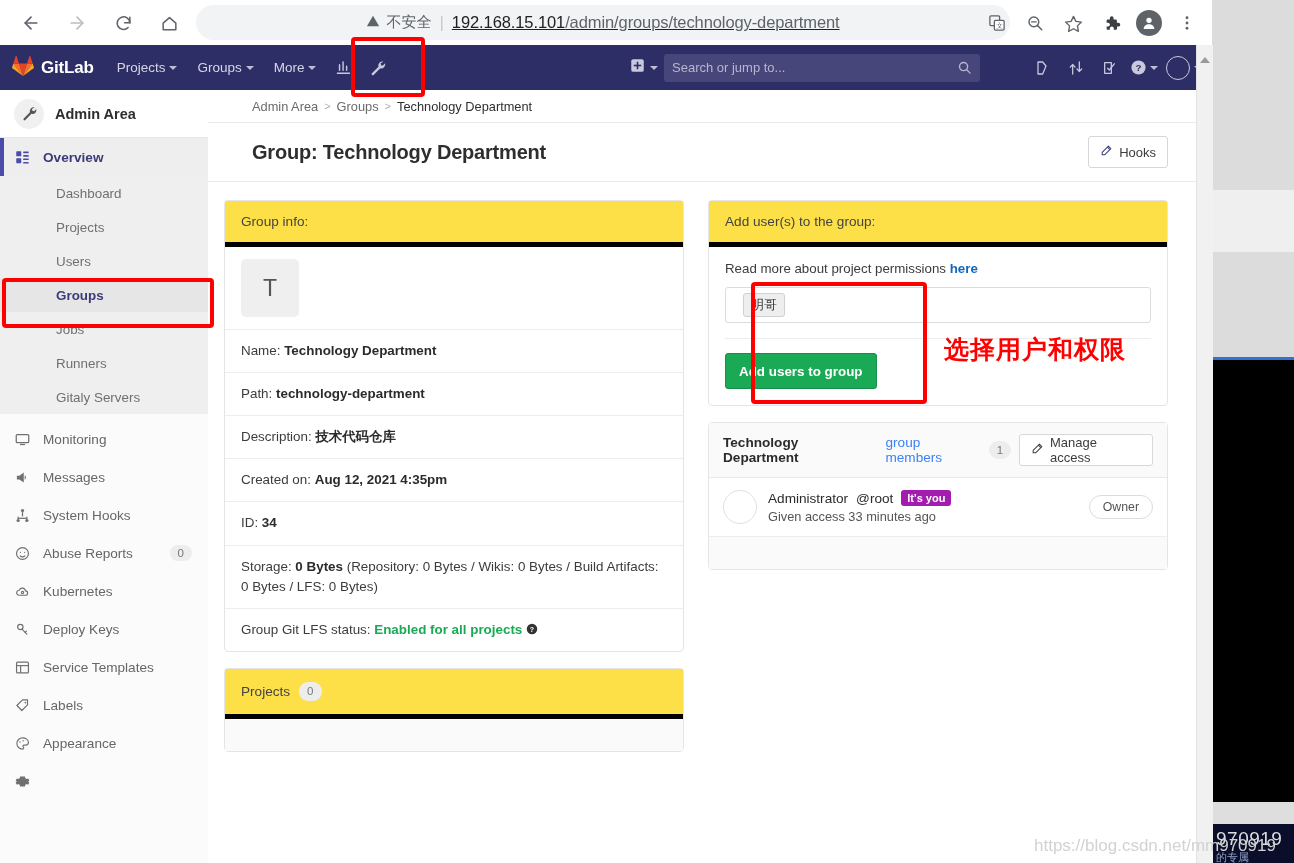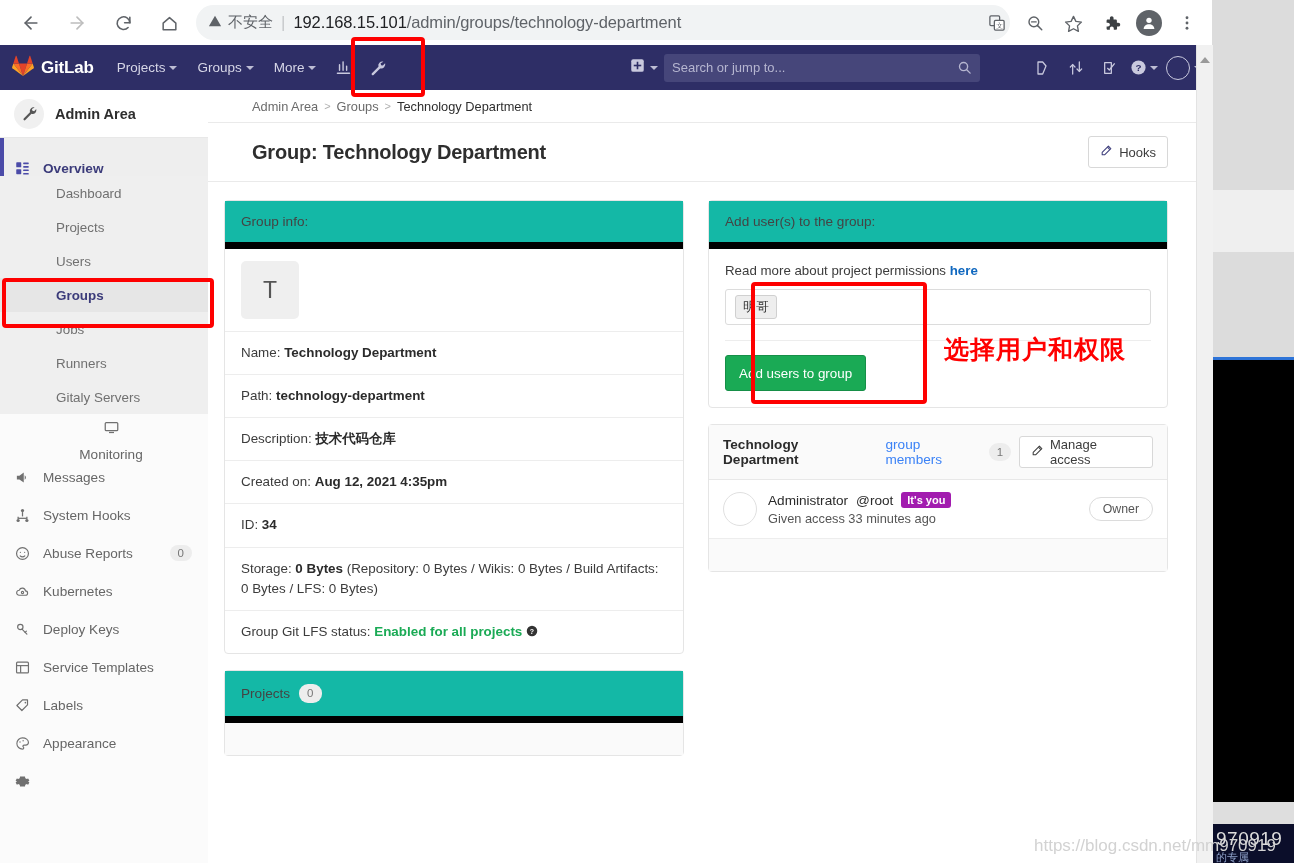--- a/index.html
+++ b/index.html
@@ -20,25 +20,25 @@
   #bg-strip .bgtxt{position:absolute;left:4px;top:828px;color:#dcdcdc;font-size:19px;letter-spacing:0.5px;}
   #bg-strip .bgtxt2{position:absolute;left:4px;top:850px;color:#8ea0c8;font-size:11px;}
 
   
   #chrome{position:absolute;left:0;top:0;width:1212px;height:45px;background:#fff;z-index:2;}
   #chrome .navbtns{position:absolute;left:8px;top:4px;display:flex;align-items:center;gap:0px;}
   #chrome .nb{width:46px;height:38px;display:flex;align-items:center;justify-content:center;}
   #chrome .nb svg{display:block;}
   #omnibox{
     position:absolute;left:196px;top:5px;width:790px;height:35px;
-    background:#f1f3f4;border-radius:18px;display:flex;align-items:center;padding:0 12px;
+    background:#f1f3f4;border-radius:18px;display:flex;align-items:center;padding:0 12px;justify-content:center;
   }
   #omnibox .warn{display:flex;align-items:center;gap:6px;color:#5f6368;font-size:15px;}
   #omnibox .sep{color:#c6c8ca;margin:0 8px;font-size:17px;}
-  #omnibox .url{font-size:16.5px;color:#202124;white-space:nowrap;letter-spacing:-0.1px;}
+  #omnibox .url{font-size:16.5px;color:#202124;white-space:nowrap;letter-spacing:-0.1px;text-decoration:underline;}
   #omnibox .url .dim{color:#5f6368;}
   #chrome .rightbtns{position:absolute;right:6px;top:4px;display:flex;align-items:center;}
   #chrome .rb{width:38px;height:38px;display:flex;align-items:center;justify-content:center;}
   #chrome .avatar-btn{width:26px;height:26px;border-radius:50%;background:#5f6368;display:flex;align-items:center;justify-content:center;}
 
   
   #gl-nav{position:absolute;left:0;top:45px;width:1212px;height:45px;background:#2e2e66;z-index:2;display:flex;align-items:center;}
   .gl-logo-wrap{display:flex;align-items:center;gap:7px;padding-left:12px;}
   .gl-logo-txt{color:#fff;font-size:17px;font-weight:bold;letter-spacing:-0.2px;}
   .gl-menu{display:flex;align-items:center;margin-left:14px;gap:2px;}
@@ -56,61 +56,61 @@
   #gl-right .ri{width:32px;height:32px;display:flex;align-items:center;justify-content:center;color:#d6d6e7;}
   .gl-av{width:22px;height:22px;border-radius:50%;border:1.4px solid #c9c9de;}
 
   
   #sidebar{position:absolute;left:0;top:90px;width:208px;height:773px;background:#fbfbfb;border-right:1px solid #e5e5e5;z-index:2;overflow:hidden;}
   #admin-head{height:47px;display:flex;align-items:center;gap:11px;padding-left:14px;border-bottom:1px solid #e8e8e8;background:#fff;}
   #admin-head .circ{width:30px;height:30px;border-radius:50%;background:#f0f0f0;display:flex;align-items:center;justify-content:center;}
   #admin-head .t{font-size:14.5px;color:#2e2e2e;font-weight:600;}
   .sb-item{height:38px;display:flex;align-items:center;gap:12px;padding-left:14px;color:#666;font-size:13.6px;position:relative;}
   .sb-item .ic{width:17px;display:flex;align-items:center;justify-content:center;color:#707070;}
-  .sb-item.active{background:#eeeeee;color:#3b3b7a;font-weight:600;align-items:flex-end;}
+  .sb-item.active{background:#eeeeee;color:#3b3b7a;font-weight:600;}
   .sb-item.active::before{content:"";position:absolute;left:0;top:0;width:4px;height:100%;background:#4b4ba8;}
   .sb-sub-wrap{background:#efefef;}
   .sb-sub{height:34px;display:flex;align-items:center;padding-left:56px;color:#707070;font-size:13.4px;}
   .sb-sub.on{background:#e6e6e6;color:#3b3b7a;font-weight:600;}
   .badge-count{margin-left:auto;margin-right:16px;background:#ededed;color:#777;font-size:11.5px;border-radius:9px;padding:2px 8px;}
 
   
   #main{position:absolute;left:208px;top:90px;width:1004px;height:773px;background:#fff;z-index:2;overflow:hidden;}
   #breadcrumb{height:32px;display:flex;align-items:center;gap:6px;padding-left:44px;font-size:12.8px;border-bottom:1px solid #eaeaea;color:#6b6b6b;}
   #breadcrumb .sep{color:#b0b0b0;font-size:11px;}
   #breadcrumb .cur{color:#2e2e2e;}
   #page-head{height:58px;display:flex;align-items:center;padding:0 44px 0 44px;border-bottom:1px solid #eaeaea;}
   #page-head h1{margin:0;font-size:20px;font-weight:600;color:#2e2e2e;letter-spacing:-0.2px;}
   .btn-outline{margin-left:auto;border:1px solid #d8d8d8;background:#fff;border-radius:3px;
     height:30px;display:inline-flex;align-items:center;gap:6px;padding:0 11px;font-size:13px;color:#3c3c3c;cursor:pointer;}
   #cols{display:flex;gap:24px;padding:18px 44px 0 16px;}
   #col-left{width:476px;}
   #col-right{width:476px;}
   .card{border:1px solid #e5e5e5;border-radius:4px;background:#fff;margin-bottom:16px;}
-  .card-head{background:#14b8a6;border-bottom:7px solid #000000;padding:13px 16px;font-size:13.6px;color:#444;display:flex;align-items:center;gap:9px;}
+  .card-head{background:#fde047;border-bottom:5px solid #000000;padding:13px 16px;font-size:13.6px;color:#444;display:flex;align-items:center;gap:9px;}
   .li{border-bottom:1px solid #ededed;padding:11px 16px;font-size:13.4px;color:#3c3c3c;line-height:1.5;}
   .li:last-child{border-bottom:none;}
   .li b{font-weight:700;color:#2b2b2b;}
   .li .green{color:#1aaa55;font-weight:700;}
   .avatar-box{width:58px;height:58px;border-radius:5px;background:#efefef;display:flex;align-items:center;justify-content:center;
     font-size:23px;color:#555;font-weight:300;}
   .pill{background:#ededed;color:#777;font-size:11.5px;border-radius:9px;padding:2px 8px;line-height:1.3;}
   .empty-row{height:32px;background:#fafafa;}
 
   
   .form-body{padding:14px 16px 16px 16px;}
   .permhint{font-size:13.3px;color:#3c3c3c;margin-bottom:11px;}
   .permhint a{color:#1068bf;font-weight:700;text-decoration:none;}
   .inputrow{border:1px solid #dcdcdc;border-radius:3px;height:34px;display:flex;align-items:center;padding:0 9px;margin-bottom:-1px;background:#fff;}
-  .token{background:#eeeeee;border:1px solid #d0d0d0;border-radius:3px;padding:2px 7px;font-size:13px;color:#333;}
+  .token{background:#eeeeee;border:1px solid #d0d0d0;border-radius:3px;padding:2px 7px;font-size:13px;color:#333;margin-left:8px;}
   .selectrow{border:1px solid #dcdcdc;border-radius:3px;height:36px;display:flex;align-items:center;padding:0 9px;background:#fff;position:relative;}
   .selectrow .val{font-size:13.4px;color:#3c3c3c;}
   .selectrow .chev{position:absolute;right:10px;top:12px;color:#999;}
   .divider{border-top:1px solid #ededed;margin:16px 0 14px 0;}
-  .btn-green{background:#1aaa55;border:1px solid #168f48;color:#fff;font-size:13.4px;font-weight:400;
+  .btn-green{background:#1aaa55;border:1px solid #168f48;color:#fff;font-size:13.4px;font-weight:700;
     border-radius:3px;height:34px;display:inline-flex;align-items:center;padding:0 13px;cursor:pointer;}
   .member-head{background:#fafafa;border-bottom:1px solid #e8e8e8;padding:11px 14px;display:flex;align-items:center;gap:8px;}
   .member-head .strong{font-weight:700;color:#2b2b2b;font-size:13.6px;}
   .member-head .norm{color:#3b82f6;font-size:13.6px;}
   .member-row{display:flex;align-items:center;padding:12px 14px;gap:11px;border-bottom:1px solid #ededed;}
   .mem-av{width:32px;height:32px;border-radius:50%;border:1px solid #e0e0e0;background:#fff;flex:none;}
   .mem-l1{font-size:13.6px;color:#2b2b2b;display:flex;align-items:center;gap:8px;}
   .mem-l2{font-size:12.8px;color:#555;margin-top:3px;}
   .tag-green{background:#a21caf;color:#fff;font-size:11px;border-radius:3px;padding:2px 6px;font-weight:600;}
   .role-pill{margin-left:auto;border:1px solid #dcdcdc;border-radius:14px;padding:4px 13px;font-size:12.3px;color:#555;}
@@ -363,21 +363,21 @@
         <span>Jobs</span>
       </div>
     <div class="sb-sub">
         <span>Runners</span>
       </div>
     <div class="sb-sub">
         <span>Gitaly Servers</span>
       </div>
   </div>
 
-  <div class="sb-item" style="margin-top:6px;flex-direction:column;">
+  <div class="sb-item" style="margin-top:6px;">
     <span class="ic">
         <svg width="15" height="15" viewBox="0 0 24 24" fill="none" stroke="#707070" stroke-width="2">
           <rect x="2" y="4" width="20" height="13" rx="1.5"></rect>
           <line x1="8" y1="20" x2="16" y2="20"></line>
         </svg>
       </span>
     <span>Monitoring</span>
   </div>
   <div class="sb-item">
     <span class="ic">

